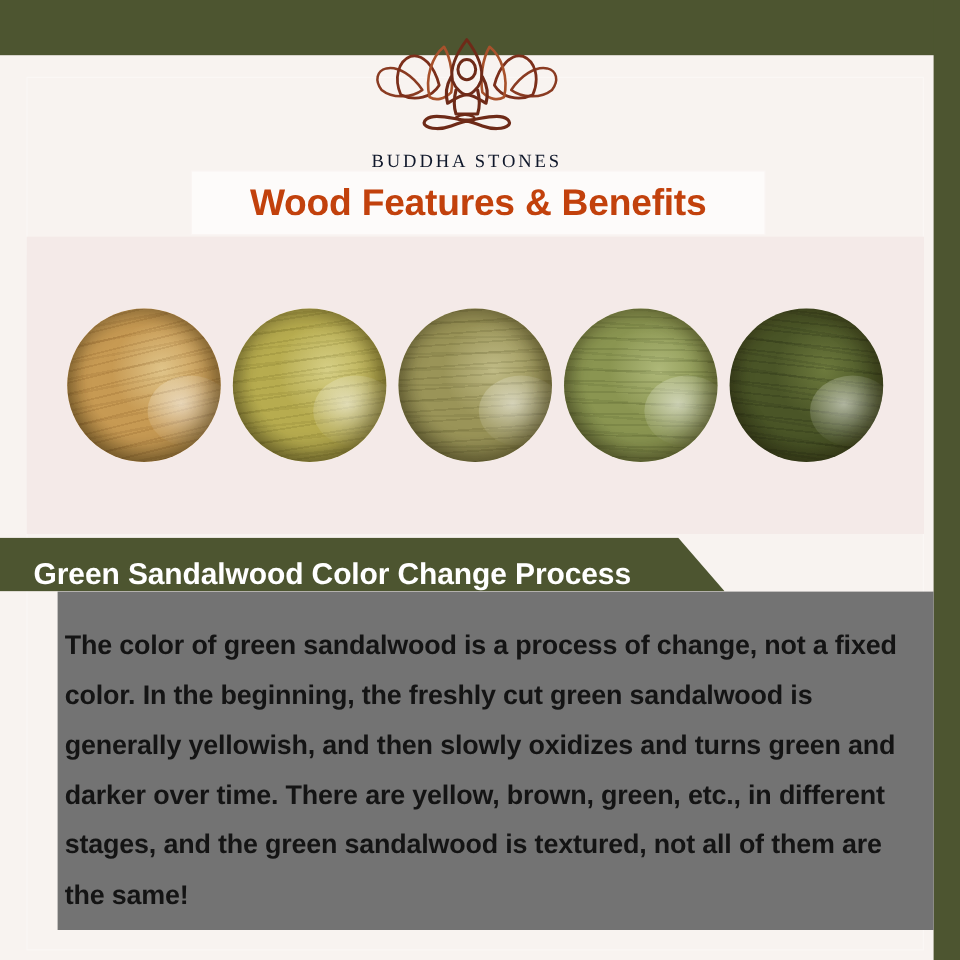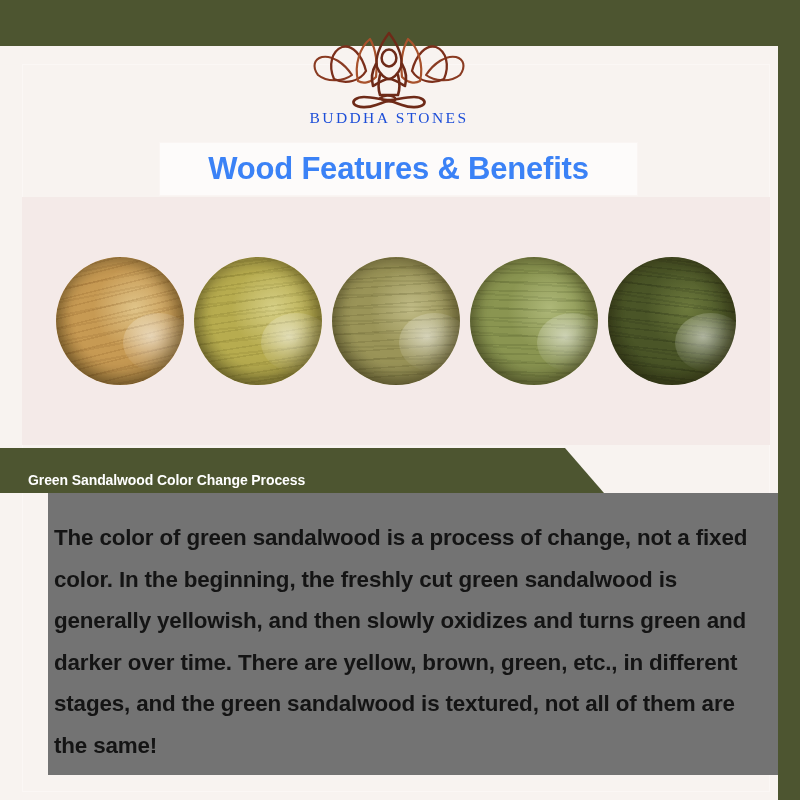--- a/index.html
+++ b/index.html
@@ -58,42 +58,42 @@
     align-items: center; justify-content: flex-start;
   }
   .logo-wrap {
     position: relative;
     width: 168px; height: 76px;
     margin-top: -14px;
     display: flex; align-items: center; justify-content: center;
   }
   .logo-wrap svg { display: block; }
   .brand-name {
-    margin-top: 1px;
+    margin-top: 18px;
     font-family: "Liberation Serif", serif;
     font-size: 15.5px;
     letter-spacing: 2.4px;
-    color: #1d4ed8;
+    color: #0f172a;
     font-weight: 400;
     white-space: nowrap;
   }
 
   
   .title-banner {
     position: absolute;
     left: 160px; top: 97px;
     width: 477px; height: 52px;
     background: #fdfbfa;
     display: flex; align-items: center; justify-content: center;
     box-shadow: 0 0 0 1px #faf5f3;
   }
   .title-banner-text {
     font-size: 31px;
     font-weight: bold;
-    color: #3b82f6;
+    color: #c2410c;
     letter-spacing: -0.2px;
     white-space: nowrap;
   }
 
   
   .beads-panel {
     position: absolute;
     left: 22px; top: 151px;
     width: 748px; height: 248px;
     background: #f4eae8;
@@ -139,21 +139,21 @@
   .subtitle-banner {
     position: absolute;
     left: 0; top: 402px;
     width: 604px; height: 45px;
     background: #4d5530;
     clip-path: polygon(0 0, 565px 0, 604px 45px, 0 45px);
     display: flex; align-items: center;
   }
   .subtitle-text {
     margin-left: 28px;
-    font-size: 14px;
+    font-size: 25px;
     font-weight: bold;
     color: #ffffff;
     letter-spacing: -0.1px;
     white-space: nowrap;
     margin-top: 18px;
   }
 
   
   .body-card {
     position: absolute;

